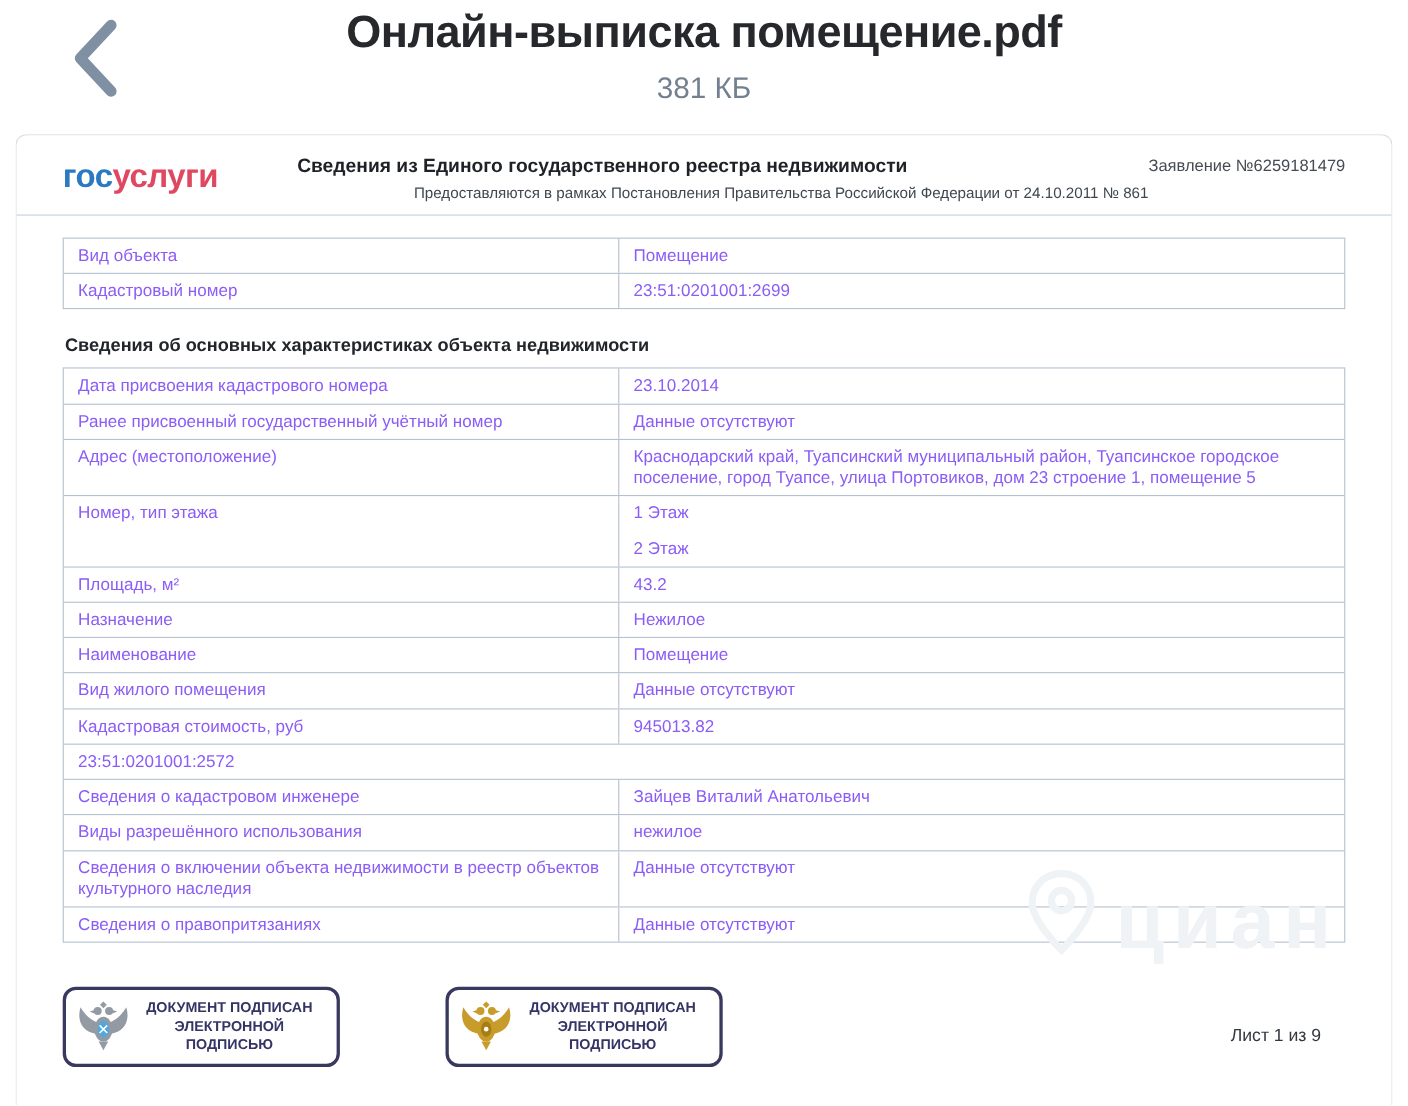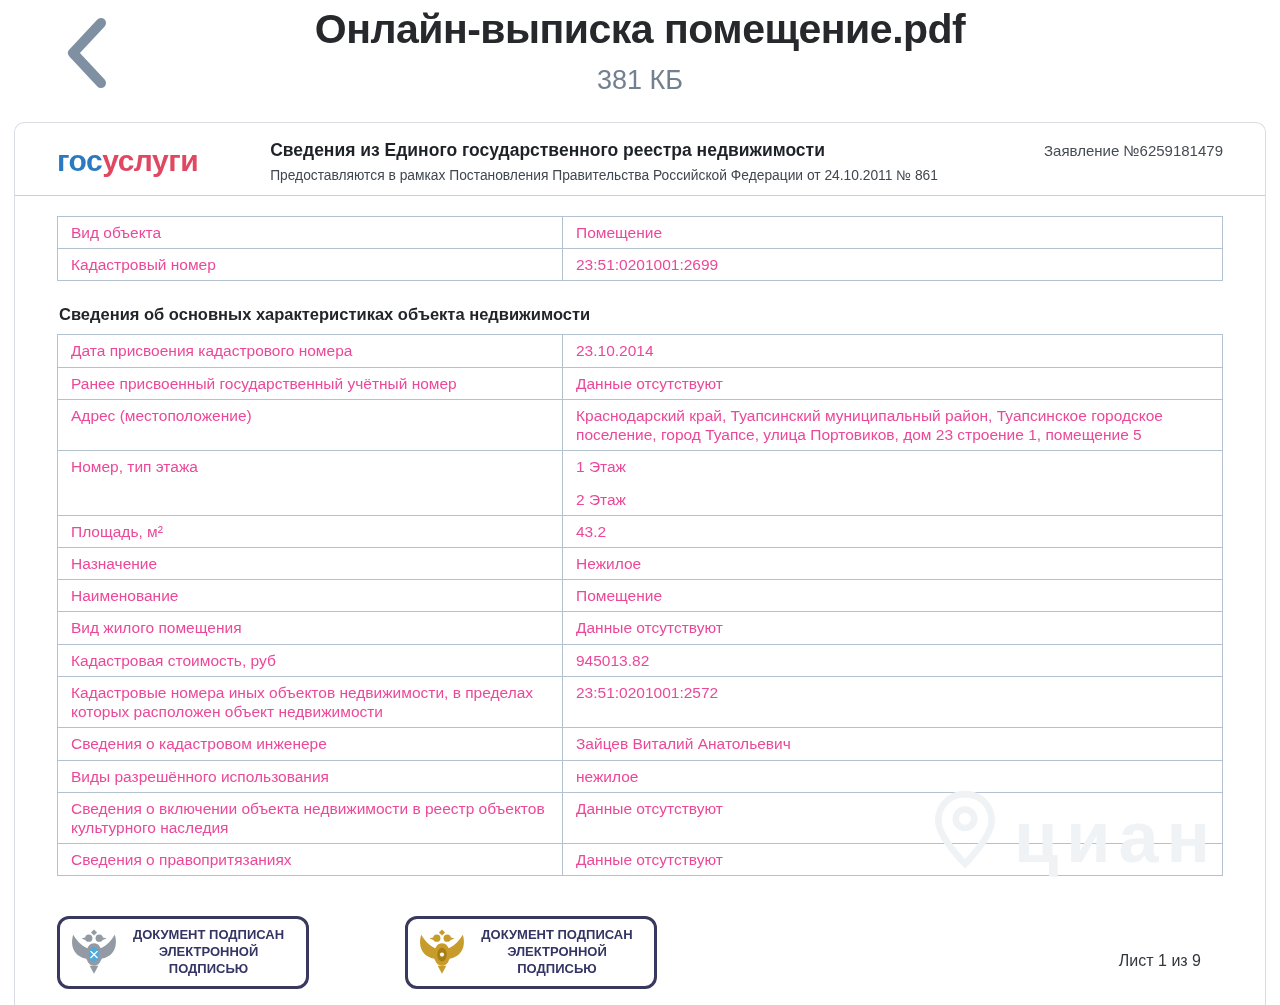--- a/index.html
+++ b/index.html
@@ -19,30 +19,30 @@
     border:1px solid #d9dde2; border-bottom:none; border-radius:10px 10px 0 0; }
 
   .doc-header { display:flex; align-items:flex-start;
     padding:15px 42px 12px 42px; border-bottom:1px solid #c3d0da; }
   .logo { font-size:30px; font-weight:800; margin-right:72px; margin-top:6px;
     letter-spacing:-0.5px; white-space:nowrap; }
   .logo-blue  { color:#2b79c0; }
   .logo-red   { color:#e04862; }
   .header-center { flex:1; padding-top:2px; }
   .doc-title { font-size:17.5px; font-weight:700; color:#1e2227; }
-  .doc-subtitle { font-size:13.8px; color:#3f4750; margin-top:7px; }
+  .doc-subtitle { font-size:13.8px; color:#3f4750; margin-top:7px;text-align:right; }
   .application { font-size:15px; color:#454b53; margin-top:4px; white-space:nowrap; }
 
   .content { padding:20px 42px 0 42px; }
 
   
   .kv-table { border:1px solid #b3c1d1; background:#fff; }
   .kv-row { display:grid; grid-template-columns:505px 1fr; border-top:1px solid #b3c1d1; }
   .kv-row:first-child { border-top:none; }
-  .cell { padding:6px 13px; font-size:15.5px; line-height:1.24; color:#ec4899; }
+  .cell { padding:6px 13px; font-size:15.5px; line-height:1.24; color:#8b5cf6; }
   .cell-label { border-right:1px solid #b3c1d1; }
   .line-gap { margin-top:13px; }
 
   .section-title { margin:24px 0 10px 2px; font-size:16.5px; font-weight:700; color:#22262b; }
 
   
   .bottom-area { position:relative; margin-top:40px; padding:0 42px; height:160px; }
   .stamp { display:inline-block; vertical-align:top; width:252px;
     border:3px solid #39385f; border-radius:12px; padding:7px 9px 8px 8px;
     color:#343465; background:#fff; }
@@ -147,21 +147,20 @@
     <div class="cell cell-label">Вид жилого помещения</div>
     <div class="cell cell-value">Данные отсутствуют</div>
   </div>
 
   <div class="kv-row">
     <div class="cell cell-label">Кадастровая стоимость, руб</div>
     <div class="cell cell-value">945013.82</div>
   </div>
 
   <div class="kv-row">
-    <div class="cell cell-label">Кадастровые номера иных объектов недвижимости, в пределах которых расположен объект недвижимости</div>
     <div class="cell cell-value">23:51:0201001:2572</div>
   </div>
 
   <div class="kv-row">
     <div class="cell cell-label">Сведения о кадастровом инженере</div>
     <div class="cell cell-value">Зайцев Виталий Анатольевич</div>
   </div>
 
   <div class="kv-row">
     <div class="cell cell-label">Виды разрешённого использования</div>

